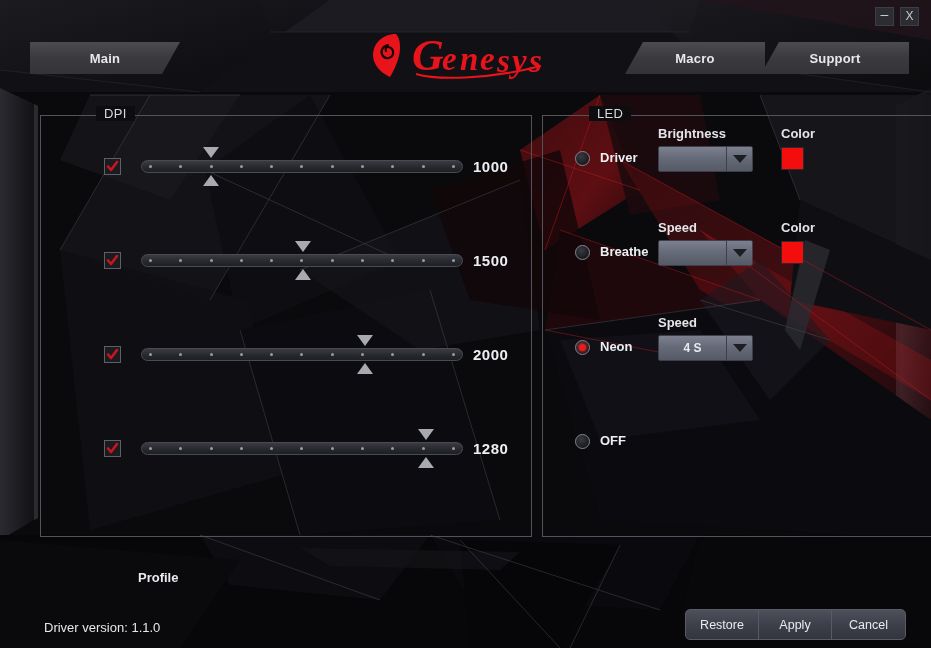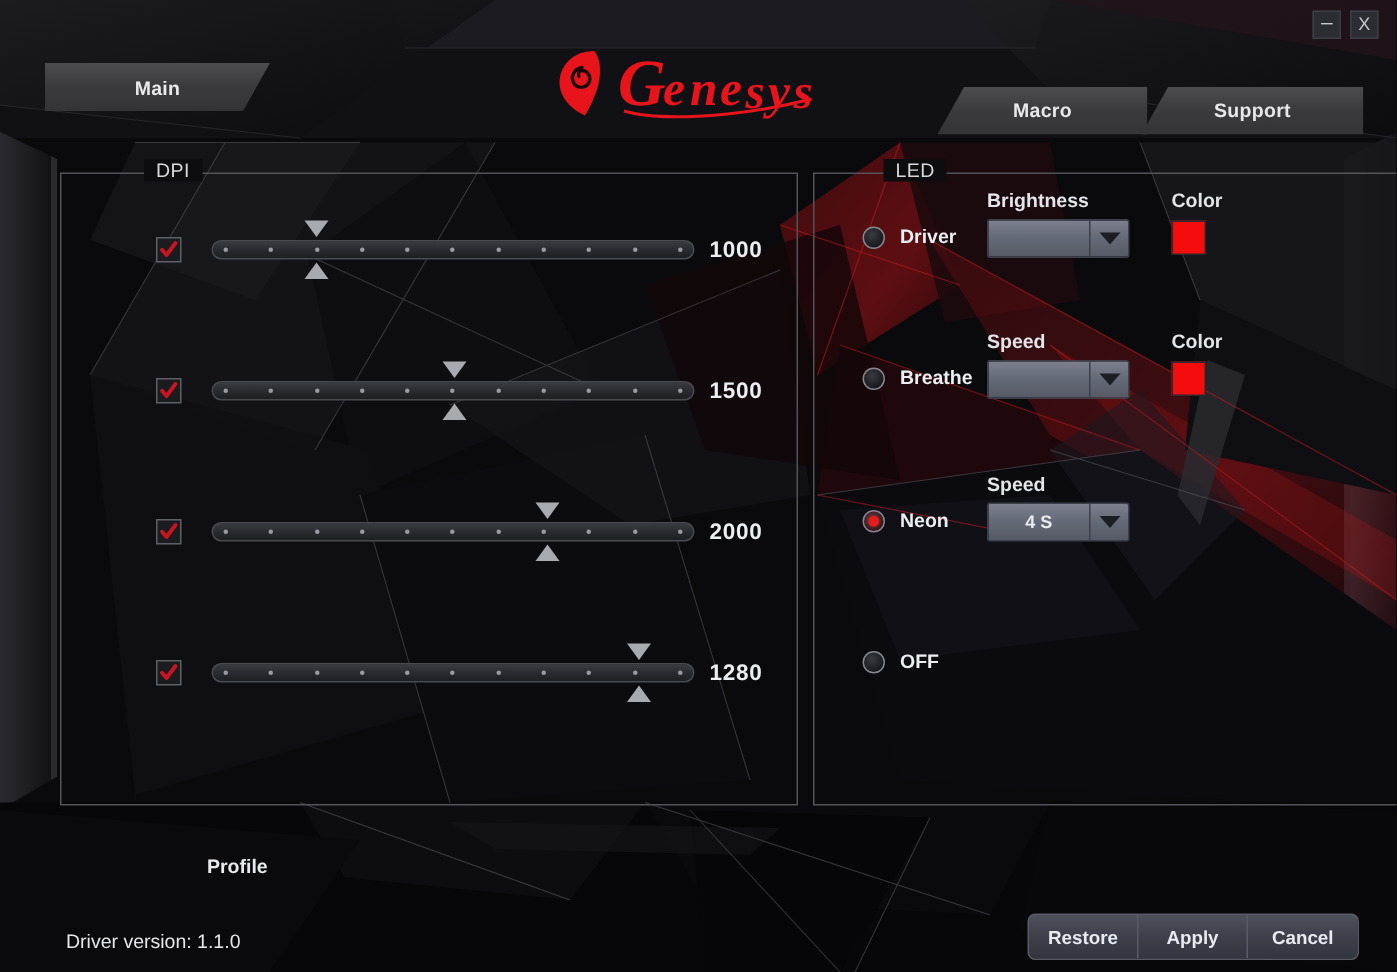--- a/index.html
+++ b/index.html
@@ -59,21 +59,20 @@
   .header {
     position: absolute;
     top: 42px; left: 0; right: 0;
     height: 34px;
     z-index: 5;
   }
   .tabgroup {
     position: absolute;
     height: 32px;
     display: flex;
-    align-items: center;
   }
   .tabgroup.left  { left: 30px; }
   .tabgroup.right { right: 22px; }
 
   .tab {
     height: 32px;
     background: linear-gradient(180deg,#4b4b50 0%,#3a3a3f 48%,#343438 100%);
     color: #e8e8ec;
     font-size: 13px;
     font-weight: bold;
@@ -97,21 +96,20 @@
   }
   .tabgroup.left .tab:last-child {
     width: 150px;
     clip-path: polygon(0 0, 100% 0, calc(100% - 18px) 100%, 0 100%);
   }
   
   .tabgroup.right .tab {
     width: 140px;
     clip-path: polygon(18px 0, 100% 0, 100% 100%, 0 100%);
     margin-left: -4px;
-    margin-top: 31px;
   }
   .tabgroup.right .tab:last-child {
     width: 148px;
     clip-path: polygon(18px 0, 100% 0, 100% 100%, 0 100%);
   }
 
   .logo {
     position: absolute;
     left: 50%;
     top: 28px;
@@ -354,21 +352,21 @@
     overflow: hidden;
     z-index: 4;
   }
   .action-btn {
     width: 73px;
     display: flex;
     align-items: center;
     justify-content: center;
     color: #e9eaef;
     font-size: 12.5px;
-    font-weight: bold;
+    font-weight: normal;
     cursor: pointer;
     border-right: 1px solid #585b66;
   }
   .action-btn:last-child { border-right: none; }
 </style>
 </head>
 <body>
 
 <div id="app">
 

